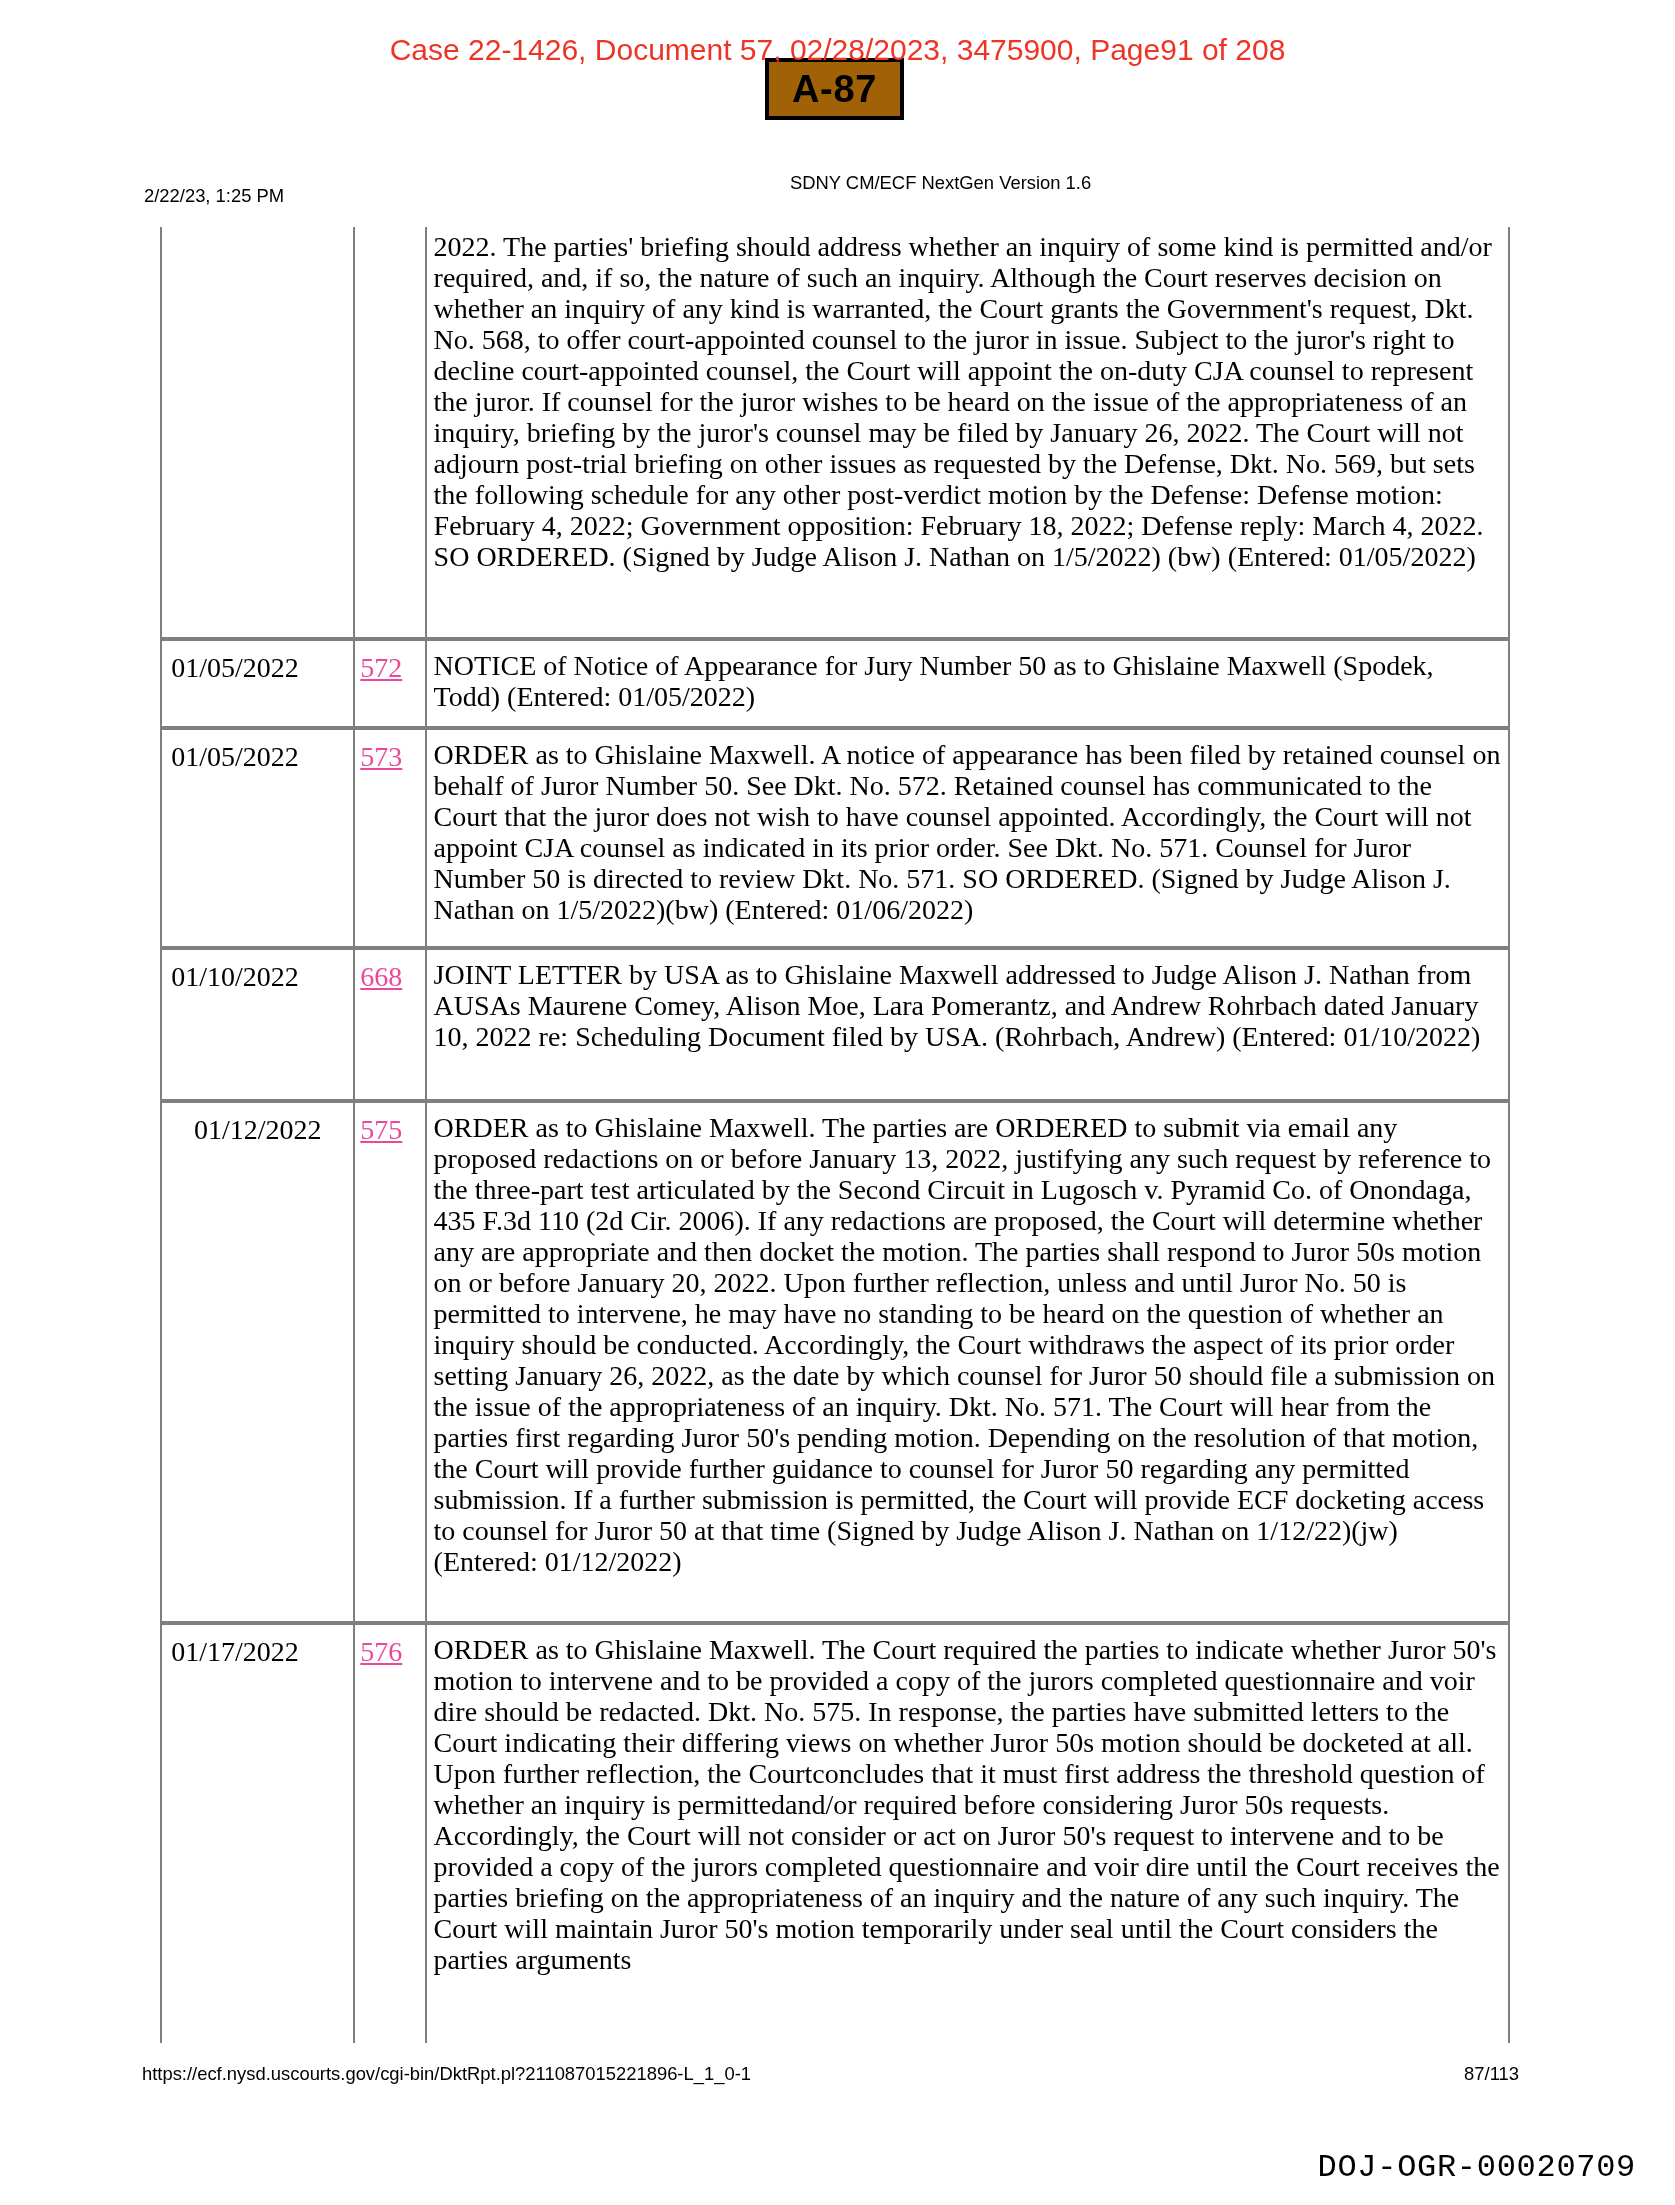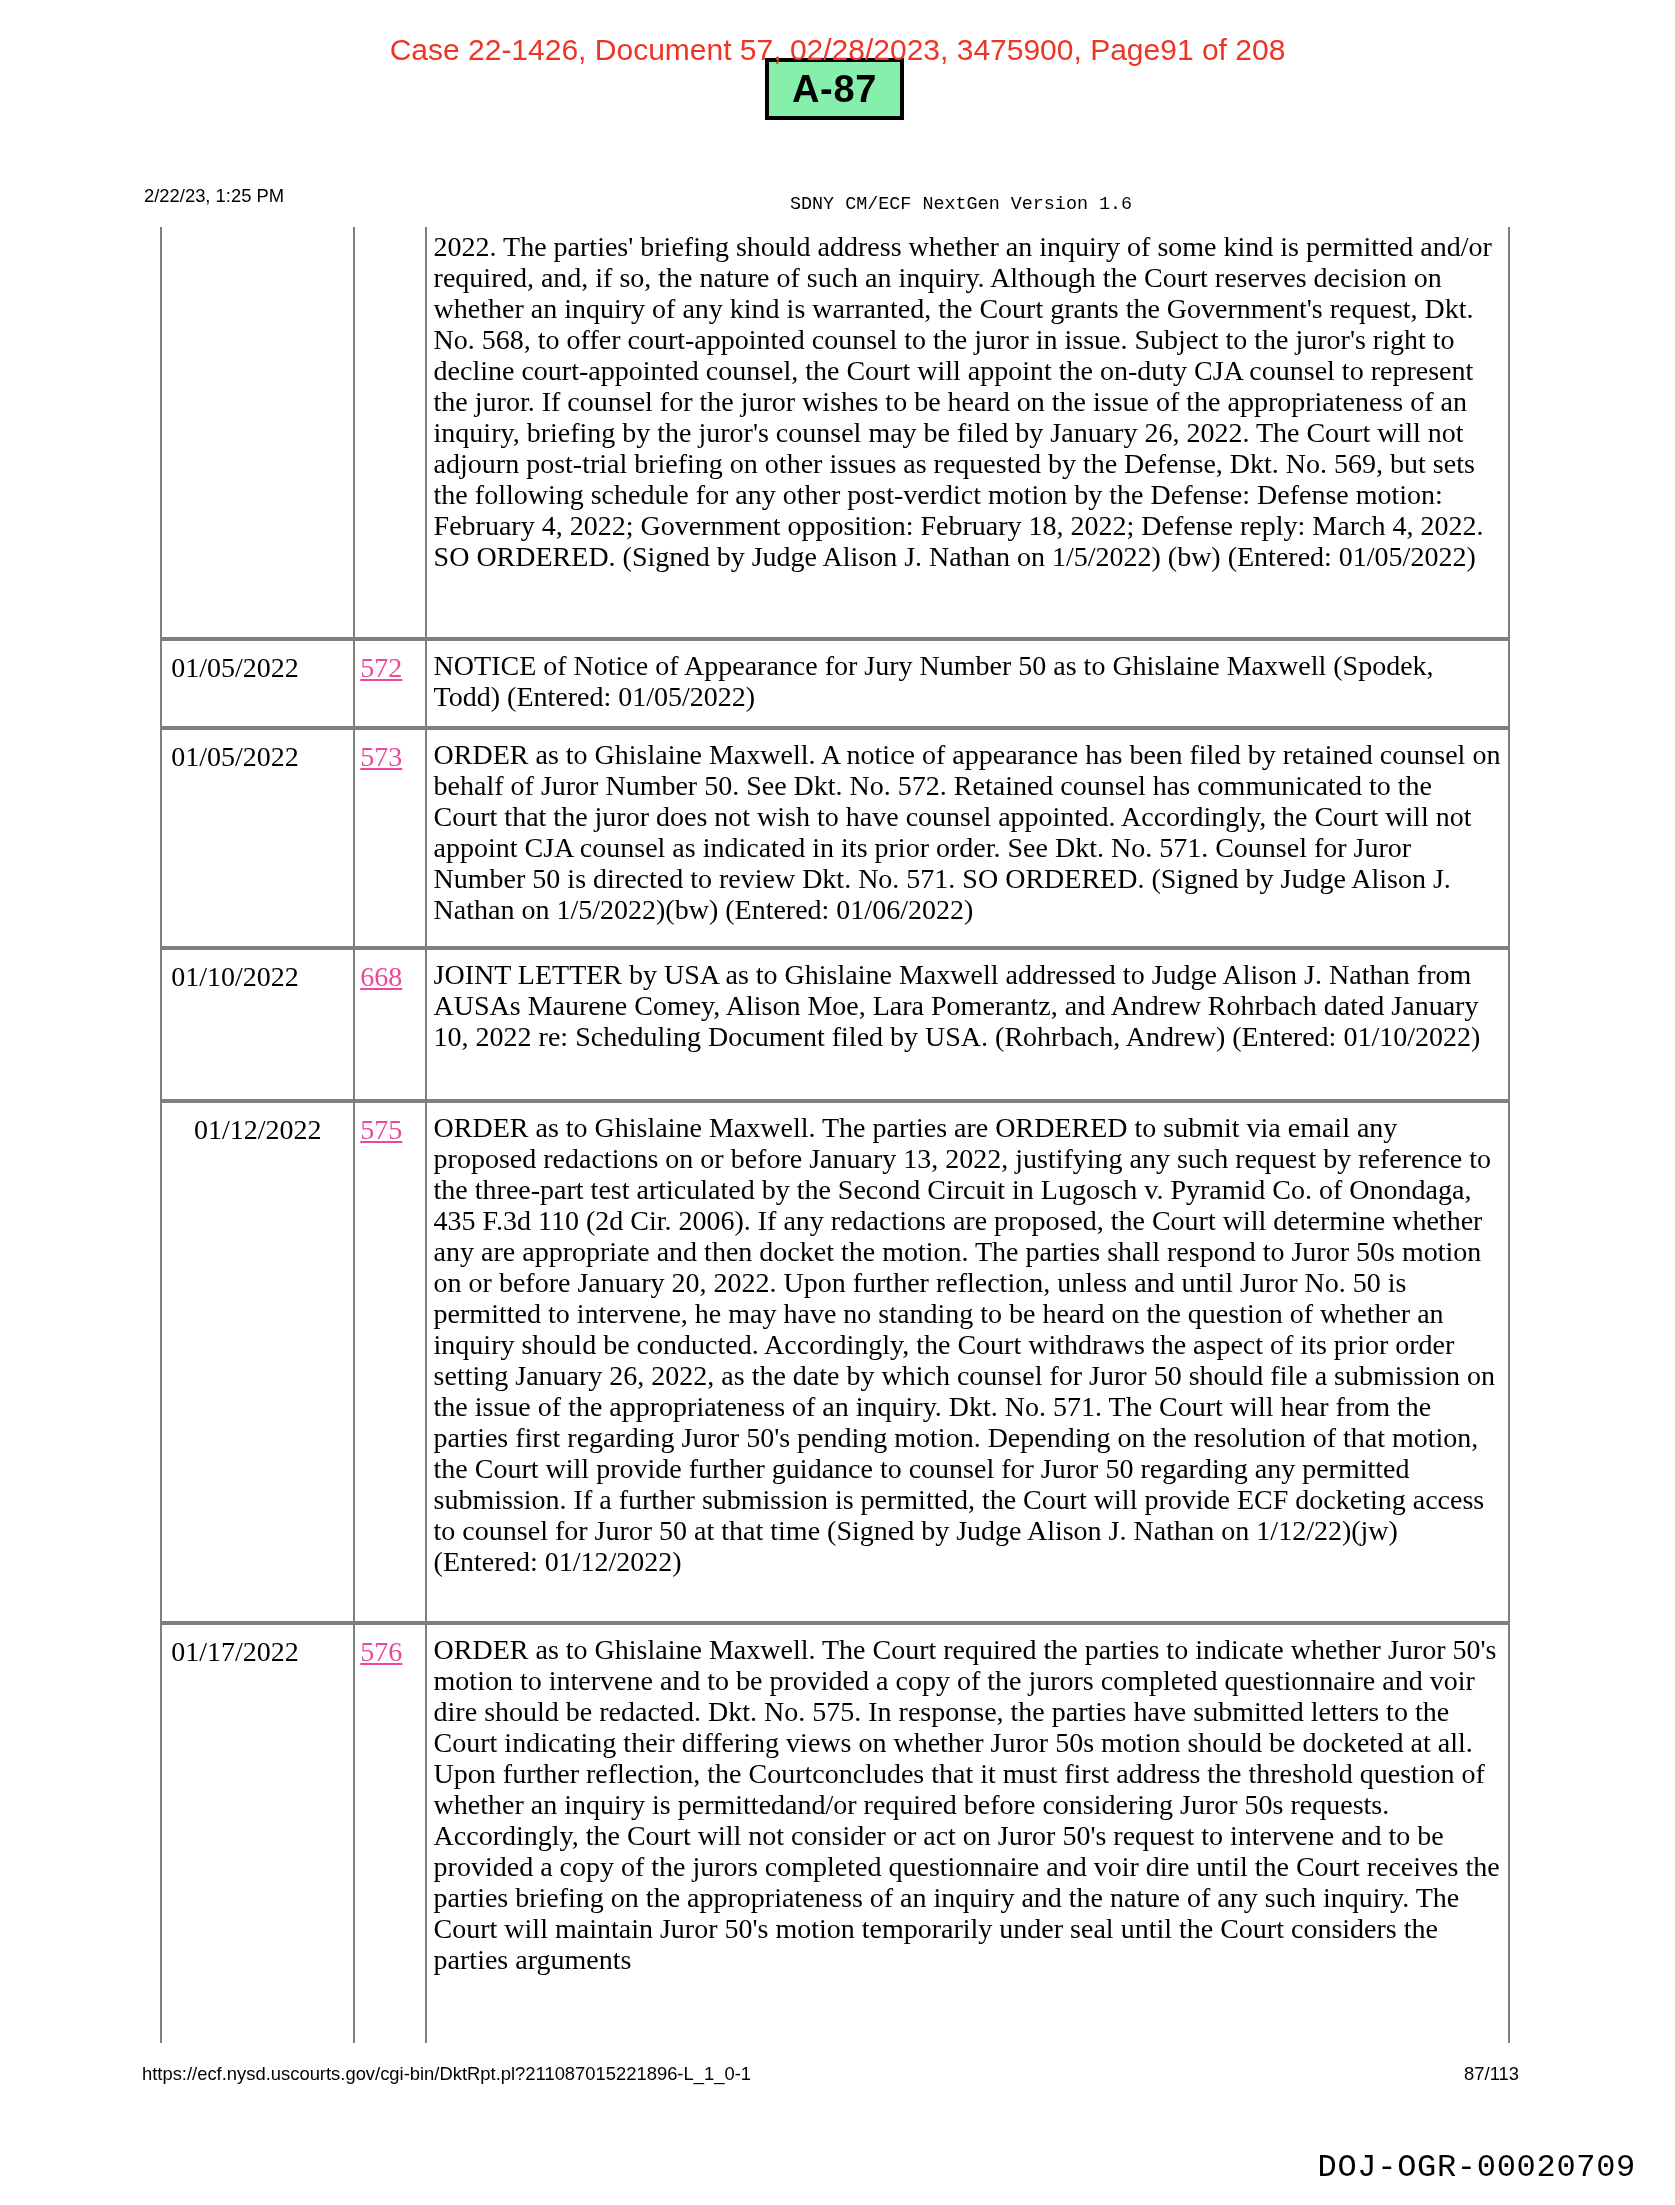--- a/index.html
+++ b/index.html
@@ -22,40 +22,40 @@
     color:#ee3425;
     z-index:3;
     white-space:nowrap;
   }
   .page-label-box{
     position:absolute;
     left:765px;top:58px;
     width:139px;height:62px;
     border:4px solid #000;
     box-sizing:border-box;
-    background:#86efac;
+    background:#a16207;
     z-index:2;
     display:flex;align-items:center;justify-content:center;
   }
   .page-label-box span{
     font-family:"Liberation Sans", sans-serif;
     font-weight:bold;
     font-size:38px;
     letter-spacing:0.7px;
   }
 
   
   .print-header-date{
     position:absolute;left:144px;top:185px;
     font-family:"Liberation Sans", sans-serif;
     font-size:18.4px;
   }
   .print-header-title{
-    position:absolute;left:790px;top:194px;
-    font-family:Liberation Mono, monospace;
+    position:absolute;left:790px;top:172px;
+    font-family:Liberation Sans, sans-serif;
     font-size:18.4px;
   }
 
   
   .docket-table{
     position:absolute;
     left:160px;top:227px;
     width:1350px;
     border-collapse:collapse;
     table-layout:fixed;

